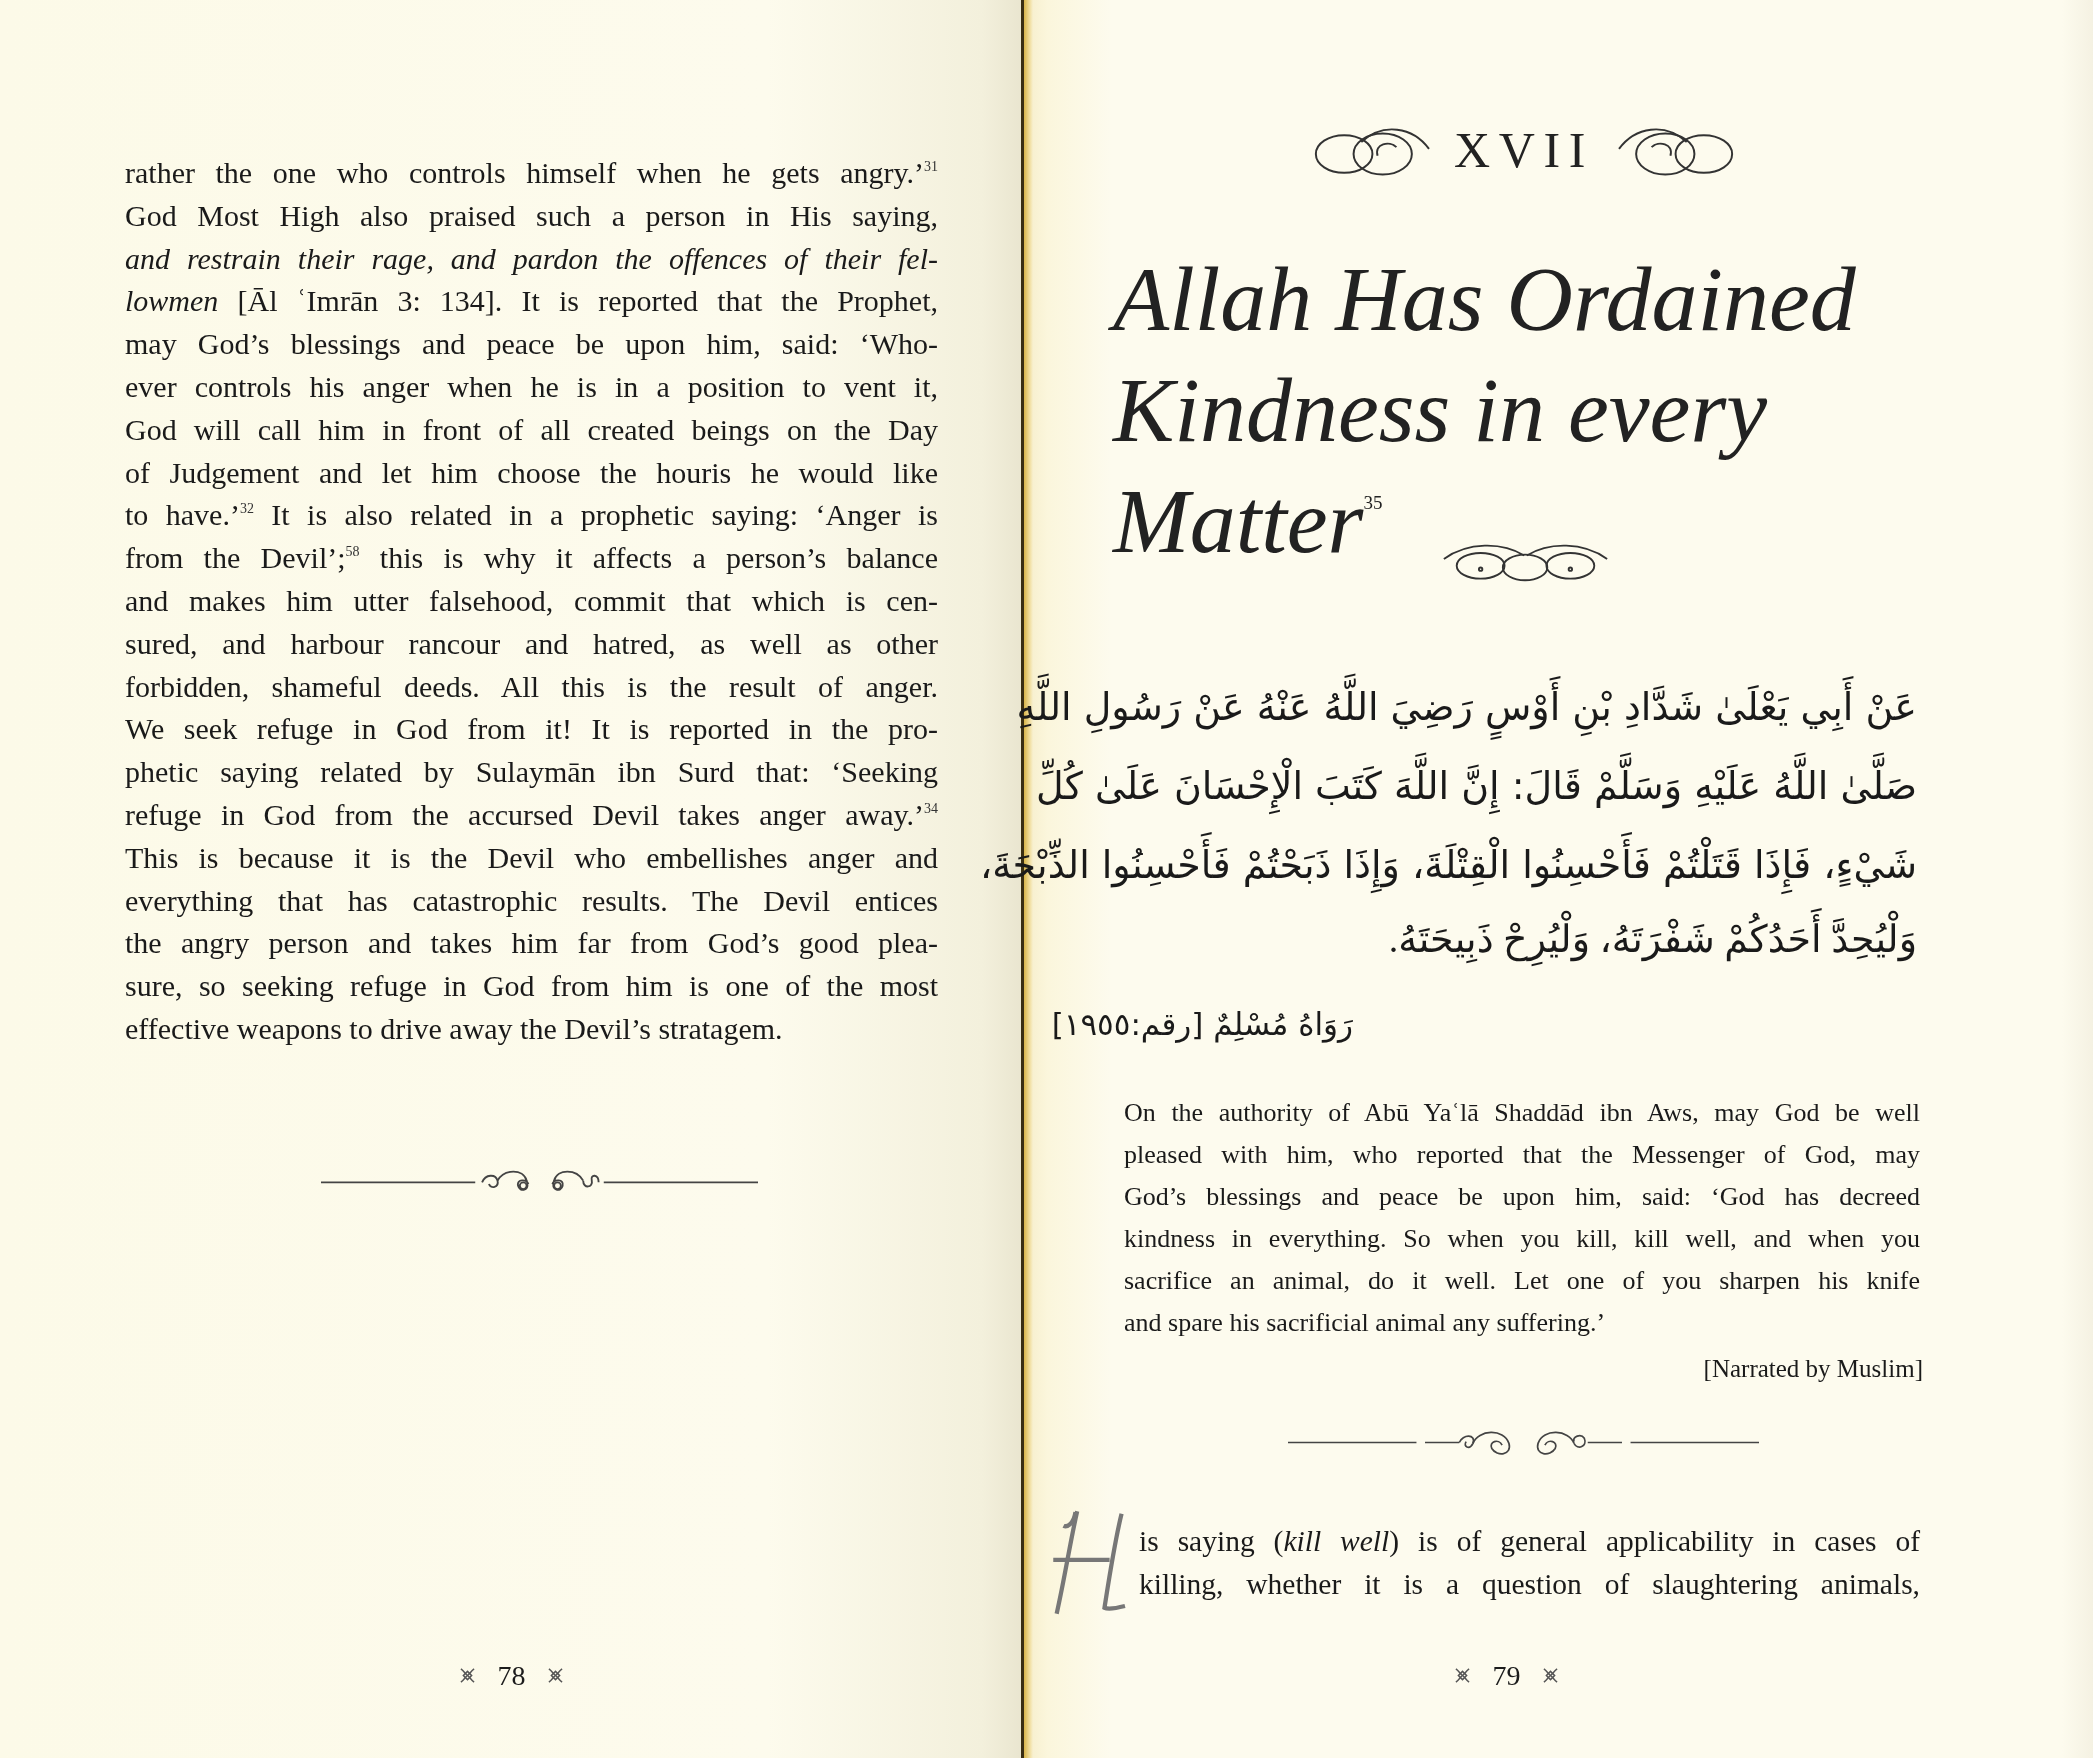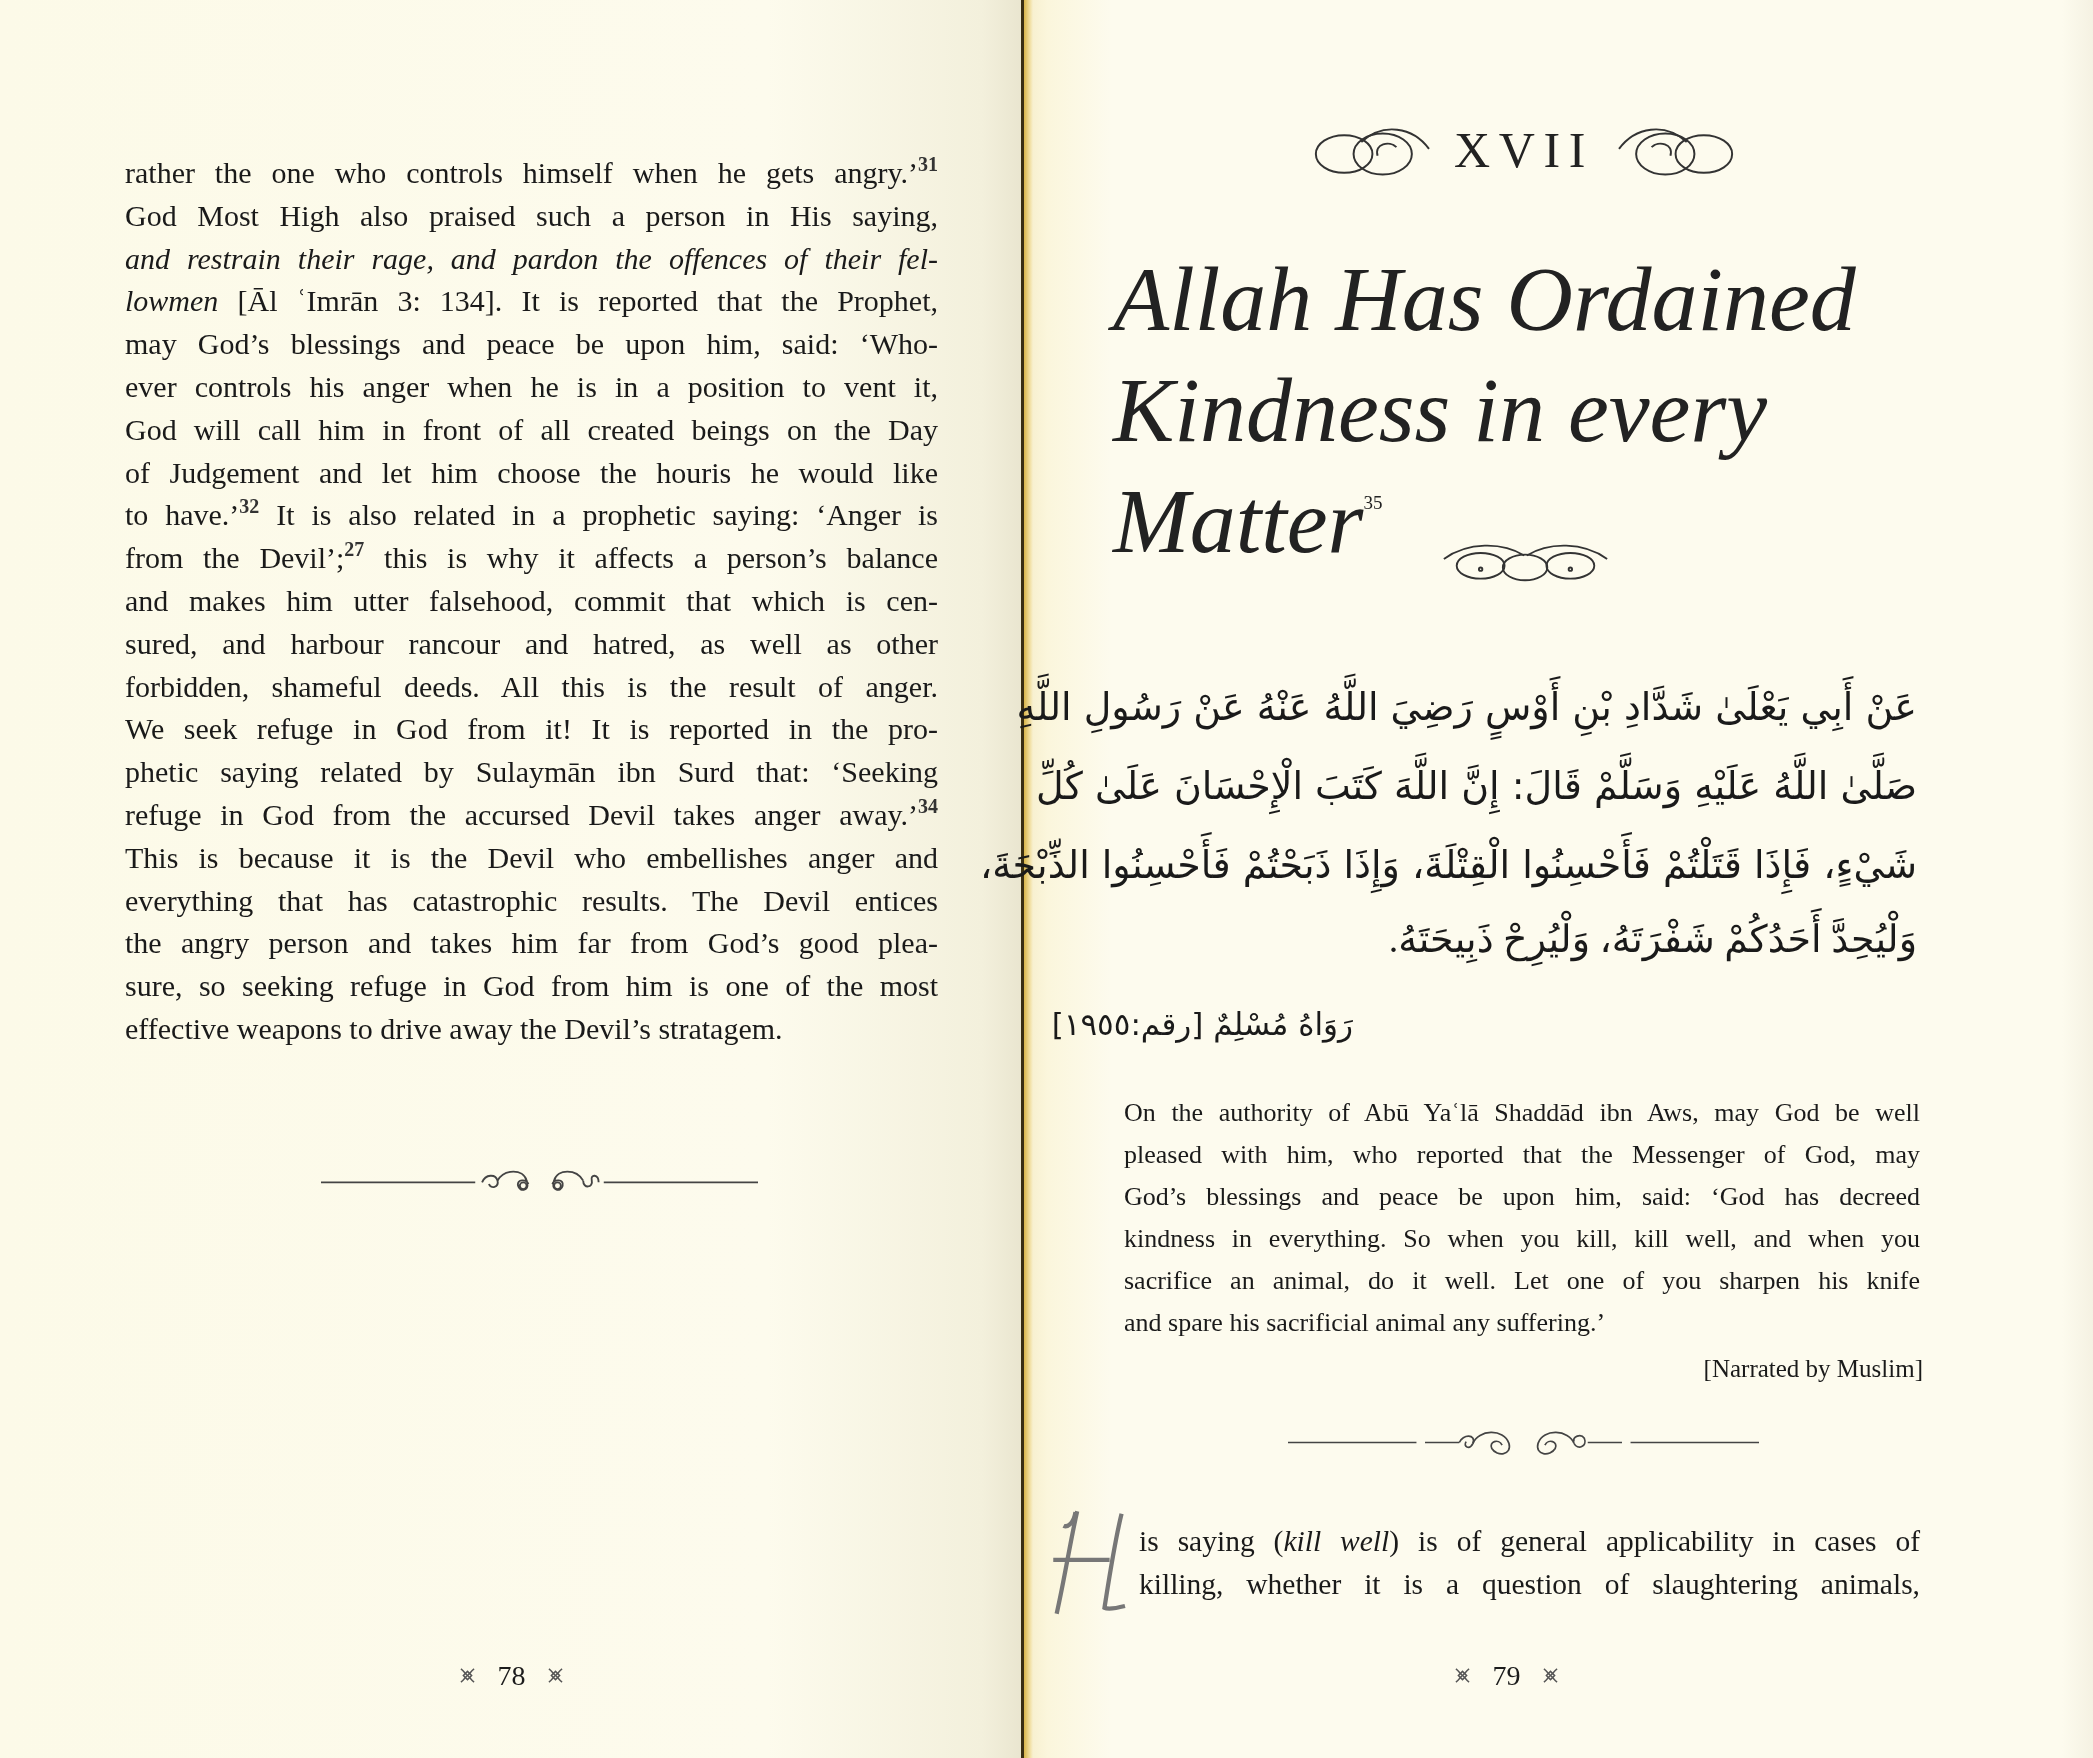--- a/index.html
+++ b/index.html
@@ -34,21 +34,21 @@
   }
   .running-head .orn, .folio .orn { display: inline-block; vertical-align: middle; }
   .running-head .label { vertical-align: middle; margin: 0 12px; }
   .body-left { position: absolute; left: 125px; top: 154px; width: 813px; }
   .line {
     position: absolute; left: 0; width: 813px; white-space: nowrap;
     font-size: 30px; line-height: 38px; text-align: justify; text-align-last: justify;
   }
   .line.last { text-align-last: left; }
   .italic { font-style: italic; }
-  sup.fn { font-size: 20px; vertical-align: 12px; line-height: 0; color: #333; font-weight: bold; }
+  sup.fn { font-size: 14px; vertical-align: 12px; line-height: 0; color: #333; }
   .ornament-divider { position: absolute; }
   .folio {
     position: absolute; top: 1657px; text-align: center; font-size: 28px; color: #1c1c1c;
   }
   .folio .num { vertical-align: middle; margin: 0 13.7px; }
 
   
   .chapter-num-row { position: absolute; top: 118px; left: 1113px; width: 822px; text-align: center; }
   .chapter-num { font-size: 50px; letter-spacing: 8.6px; vertical-align: middle; margin: 0 20.5px; color: #222; }
   .chapter-title {
@@ -92,21 +92,21 @@
     <div class="body-left">
       <div class="line" style="top:0px"><span>rather the one who controls himself when he gets angry.’</span><sup class="fn">31</sup></div>
       <div class="line" style="top:43px">God Most High also praised such a person in His saying,</div>
       <div class="line italic" style="top:86px">and restrain their rage, and pardon the offences of their fel-</div>
       <div class="line" style="top:128px"><span class="italic">lowmen</span><span> [Āl ʿImrān 3: 134]. It is reported that the Prophet,</span></div>
       <div class="line" style="top:171px">may God’s blessings and peace be upon him, said: ‘Who-</div>
       <div class="line" style="top:214px">ever controls his anger when he is in a position to vent it,</div>
       <div class="line" style="top:257px">God will call him in front of all created beings on the Day</div>
       <div class="line" style="top:300px">of Judgement and let him choose the houris he would like</div>
       <div class="line" style="top:342px"><span>to have.’</span><sup class="fn">32</sup><span> It is also related in a prophetic saying: ‘Anger is</span></div>
-      <div class="line" style="top:385px"><span>from the Devil’;</span><sup class="fn">27</sup><span> this is why it affects a person’s balance</span></div>
+      <div class="line" style="top:385px"><span>from the Devil’;</span><sup class="fn">58</sup><span> this is why it affects a person’s balance</span></div>
       <div class="line" style="top:428px">and makes him utter falsehood, commit that which is cen-</div>
       <div class="line" style="top:471px">sured, and harbour rancour and hatred, as well as other</div>
       <div class="line" style="top:514px">forbidden, shameful deeds. All this is the result of anger.</div>
       <div class="line" style="top:556px">We seek refuge in God from it! It is reported in the pro-</div>
       <div class="line" style="top:599px">phetic saying related by Sulaymān ibn Surd that: ‘Seeking</div>
       <div class="line" style="top:642px"><span>refuge in God from the accursed Devil takes anger away.’</span><sup class="fn">34</sup></div>
       <div class="line" style="top:685px">This is because it is the Devil who embellishes anger and</div>
       <div class="line" style="top:728px">everything that has catastrophic results. The Devil entices</div>
       <div class="line" style="top:770px">the angry person and takes him far from God’s good plea-</div>
       <div class="line" style="top:813px">sure, so seeking refuge in God from him is one of the most</div>

